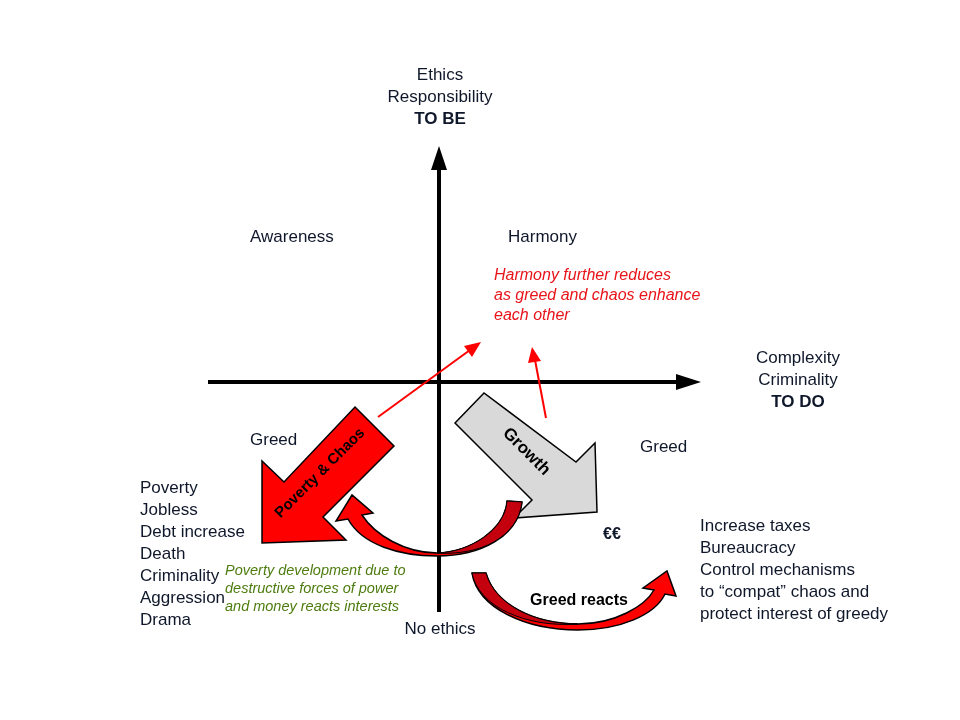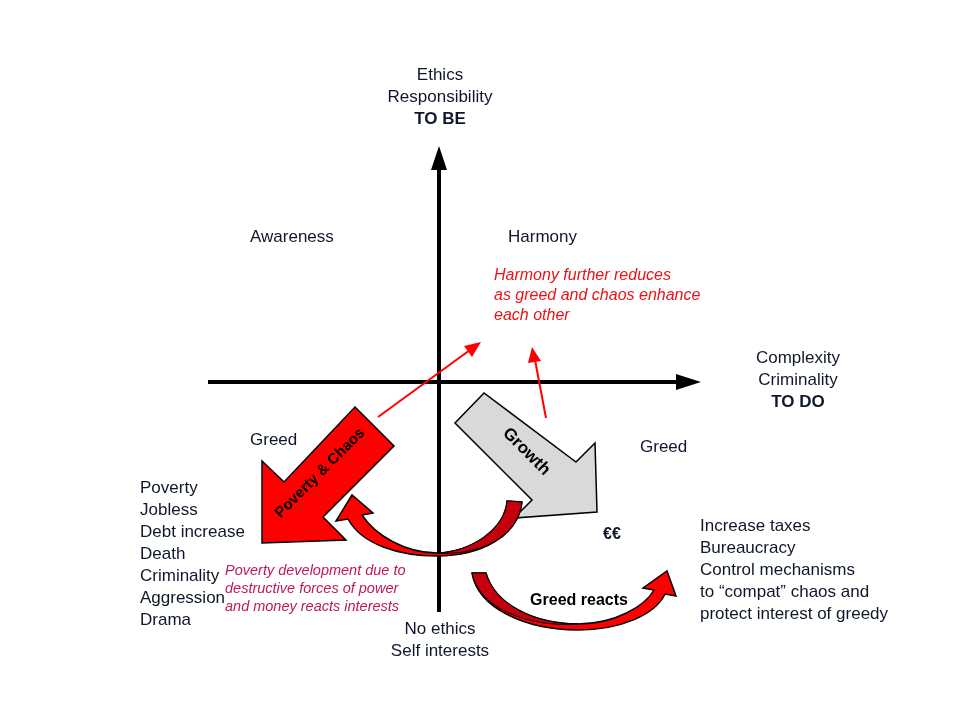--- a/index.html
+++ b/index.html
@@ -2,21 +2,21 @@
 <html><head>
   <meta charset="utf-8">
   <style>
     html, body { margin: 0; padding: 0; background: #ffffff; }
     body { width: 960px; height: 720px; position: relative; overflow: hidden; font-family: "Liberation Sans", sans-serif; color: #000; }
     #diagram { position: absolute; left: 0; top: 0; }
     .t { position: absolute; font-family: "Liberation Sans", sans-serif; font-size: 17px; line-height: 22px; white-space: nowrap; color: #0f172a; }
     .c { text-align: center; }
     .b { font-weight: bold; }
     .red { color: #e8141a; font-style: italic; font-size: 16px; line-height: 20px; }
-    .redsm { color: #be185d; font-style: italic; font-size: 14.5px; line-height: 18px; }
+    .redsm { color: #4d7c0f; font-style: italic; font-size: 14.5px; line-height: 18px; }
     .line { display: block; }
   </style>
 </head>
 <body>
 
 <svg id="diagram" width="960" height="720" viewBox="0 0 960 720">
 
   <line x1="439" y1="165" x2="439" y2="612" stroke="#000" stroke-width="4"></line>
   <polygon points="439,146 431,170 447,170" fill="#000"></polygon>
 
@@ -57,21 +57,20 @@
 </div>
 
 <div class="t c" style="left:728px; top:347px; width:140px;">
   <span class="line">Complexity</span>
   <span class="line">Criminality</span>
   <span class="line b">TO DO</span>
 </div>
 
 <div class="t c" style="left:370px; top:618px; width:140px;">
   <span class="line">No ethics</span>
-  <span class="line">Self interests</span>
 </div>
 
 <div class="t" style="left:250px; top:226px;text-align:right;">Awareness</div>
 <div class="t" style="left:508px; top:226px;">Harmony</div>
 <div class="t" style="left:250px; top:429px;">Greed</div>
 <div class="t" style="left:640px; top:436px;">Greed</div>
 
 <div class="t red" style="left:494px; top:265px;">
   <span class="line">Harmony further reduces</span>
   <span class="line">as greed and chaos enhance</span>

